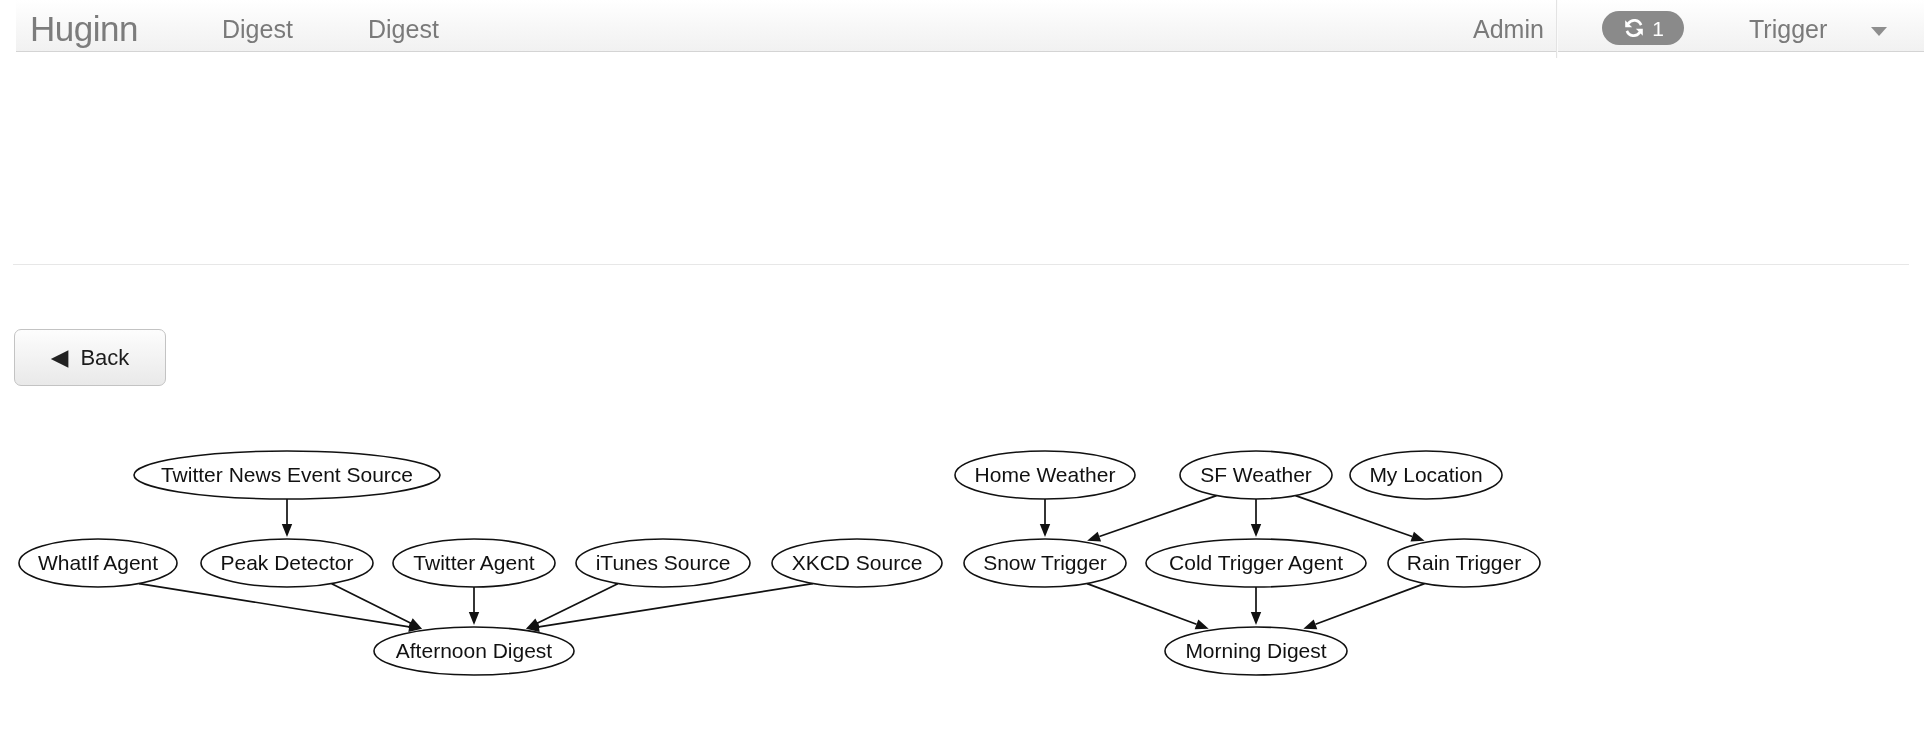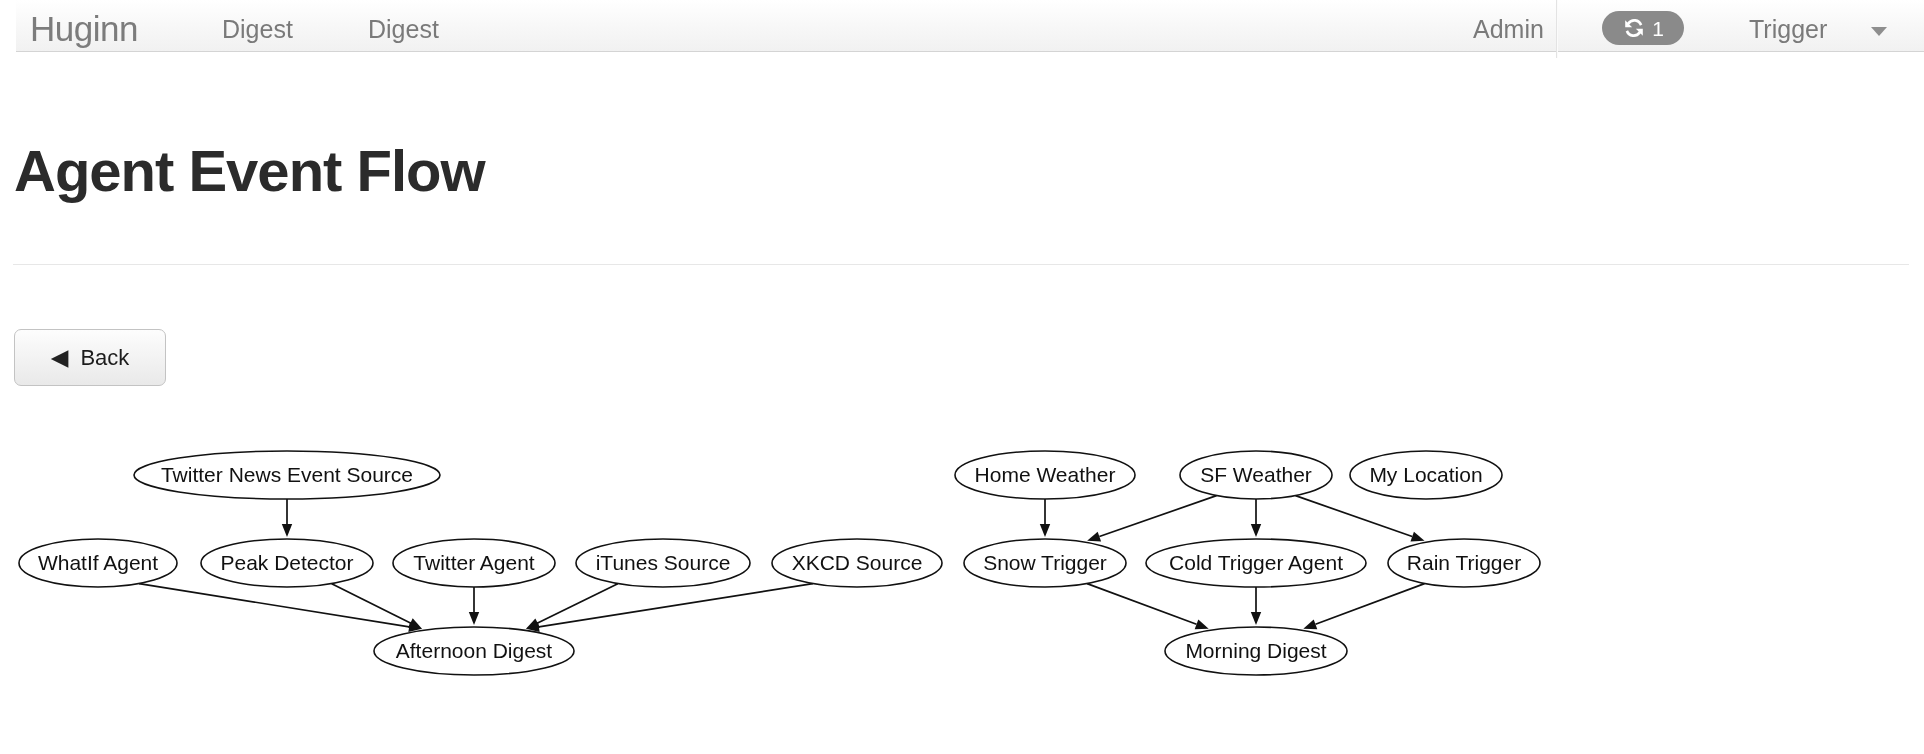--- a/index.html
+++ b/index.html
@@ -198,21 +198,20 @@
           <path d="M20.3 8.6A8.5 8.5 0 0 0 5.4 6.5L3.2 4.3v7h7L7.3 8.4a6 6 0 0 1 10.6 1.4zM3.7 15.4a8.5 8.5 0 0 0 14.9 2.1l2.2 2.2v-7h-7l2.9 2.9a6 6 0 0 1-10.6-1.4z" fill="#ffffff"></path>
         </svg>
       </span>
       <span class="badge-count">1</span>
     </div>
 
     <a class="nav-account">Trigger</a>
     <span class="caret"></span>
   </div>
 
-  <h1 class="page-title">Agent Event Flow</h1>
   <div class="hr"></div>
 
   <div class="back-btn">
     <span class="chev">◀</span>
     <span class="back-label">Back</span>
   </div>
 
   <div class="graph-wrap">
     <svg class="graph-svg" id="graph-svg" width="1924" height="354" viewBox="0 0 1924 354">
       <g id="edges-layer">

